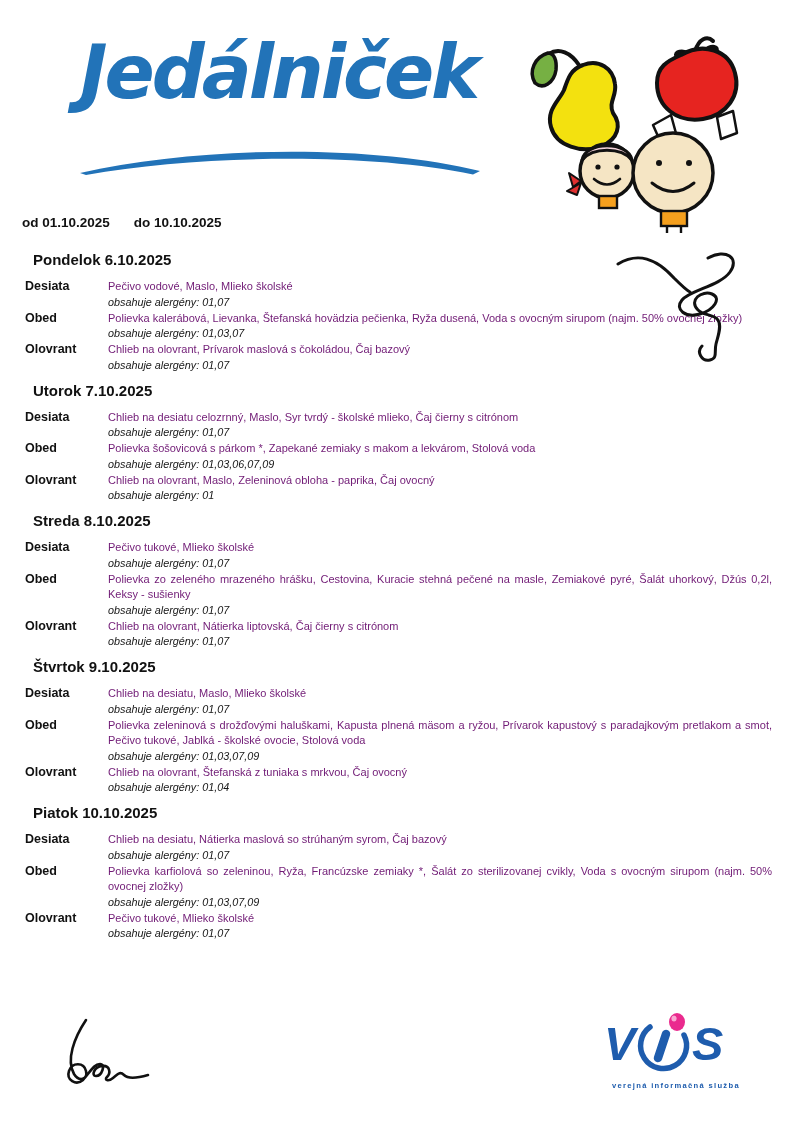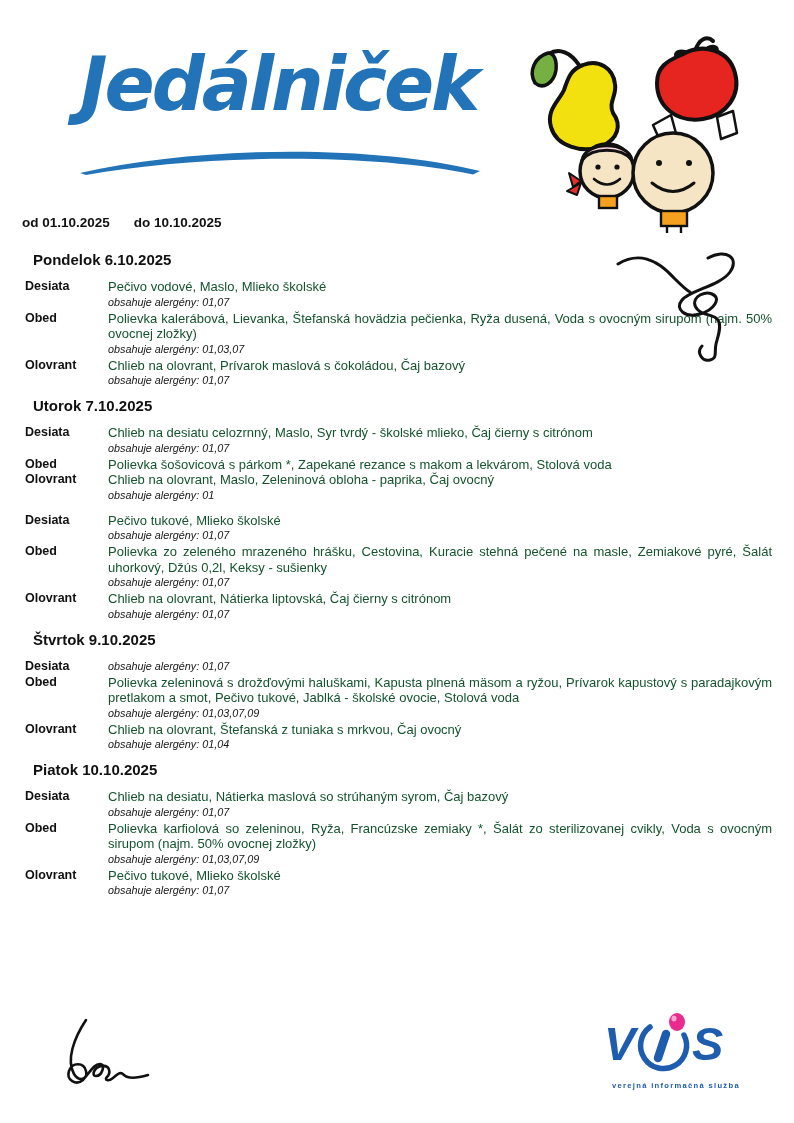--- a/index.html
+++ b/index.html
@@ -2,21 +2,21 @@
 <html><head>
 <meta charset="utf-8">
 <style>
   html,body{margin:0;padding:0;}
   body{
     width:794px;height:1123px;position:relative;background:#ffffff;
     font-family:"Liberation Sans",sans-serif;color:#161616;overflow:hidden;
   }
   
   .logo-text{
-    position:absolute;left:80px;top:42px;
+    position:absolute;left:80px;top:30px;
     font-family:"DejaVu Sans",sans-serif;
     font-size:74px;font-weight:bold;font-style:italic;
     letter-spacing:-3px;color:#2273b8;line-height:1.15;
   }
   .logo-swoosh{position:absolute;left:80px;top:146px;}
   .illustration{position:absolute;left:505px;top:33px;}
   .date-range{
     position:absolute;left:22px;top:215px;
     font-size:13.5px;font-weight:bold;color:#111;
   }
@@ -26,21 +26,21 @@
   .day{margin-bottom:9px;}
   .day-title{
     font-size:15px;font-weight:bold;margin:0 0 11px 8px;line-height:16px;color:#111;
   }
   .row{display:flex;align-items:flex-start;}
   .row-label{
     width:83px;flex:0 0 83px;font-size:12.5px;font-weight:bold;line-height:15.5px;color:#111;
   }
   .row-content{flex:1;min-width:0;}
   .meal{
-    font-size:13px;line-height:15.5px;text-align:justify;color:#14532d;
+    font-size:11px;line-height:15.5px;text-align:justify;color:#701a75;
   }
   .allergens{
     font-size:10.8px;font-style:italic;line-height:13px;margin:1px 0 2px 0;color:#161616;
   }
   .allergens.gap{}
   
   .flourish{position:absolute;left:610px;top:252px;pointer-events:none;}
   .signature{position:absolute;left:52px;top:1018px;}
   .vis-logo{position:absolute;left:602px;top:1012px;}
 </style>
@@ -128,33 +128,35 @@
     <div class="row">
       <div class="row-label">Desiata</div>
       <div class="row-content">
         <div class="meal">Chlieb na desiatu celozrnný, Maslo, Syr tvrdý - školské mlieko, Čaj čierny s citrónom</div>
         <div class="allergens">obsahuje alergény: 01,07</div>
       </div>
     </div>
     <div class="row">
       <div class="row-label">Obed</div>
       <div class="row-content">
-        <div class="meal">Polievka šošovicová s párkom *, Zapekané rezance s makom a lekvárom, Stolová voda</div>
+        <div class="meal">Polievka šošovicová s párkom *, Zapekané zemiaky s makom a lekvárom, Stolová voda</div>
+        <div class="allergens">obsahuje alergény: 01,03,06,07,09</div>
       </div>
     </div>
     <div class="row">
       <div class="row-label">Olovrant</div>
       <div class="row-content">
         <div class="meal">Chlieb na olovrant, Maslo, Zeleninová obloha - paprika, Čaj ovocný</div>
         <div class="allergens">obsahuje alergény: 01</div>
       </div>
     </div>
   </div>
 
   <div class="day">
+    <h2 class="day-title">Streda 8.10.2025</h2>
     <div class="row">
       <div class="row-label">Desiata</div>
       <div class="row-content">
         <div class="meal">Pečivo tukové, Mlieko školské</div>
         <div class="allergens">obsahuje alergény: 01,07</div>
       </div>
     </div>
     <div class="row">
       <div class="row-label">Obed</div>
       <div class="row-content">
@@ -169,20 +171,21 @@
         <div class="allergens">obsahuje alergény: 01,07</div>
       </div>
     </div>
   </div>
 
   <div class="day">
     <h2 class="day-title">Štvrtok 9.10.2025</h2>
     <div class="row">
       <div class="row-label">Desiata</div>
       <div class="row-content">
+        <div class="meal">Chlieb na desiatu, Maslo, Mlieko školské</div>
         <div class="allergens">obsahuje alergény: 01,07</div>
       </div>
     </div>
     <div class="row">
       <div class="row-label">Obed</div>
       <div class="row-content">
         <div class="meal">Polievka zeleninová s drožďovými haluškami, Kapusta plnená mäsom a ryžou, Prívarok kapustový s paradajkovým pretlakom a smot, Pečivo tukové, Jablká - školské ovocie, Stolová voda</div>
         <div class="allergens gap">obsahuje alergény: 01,03,07,09</div>
       </div>
     </div>

